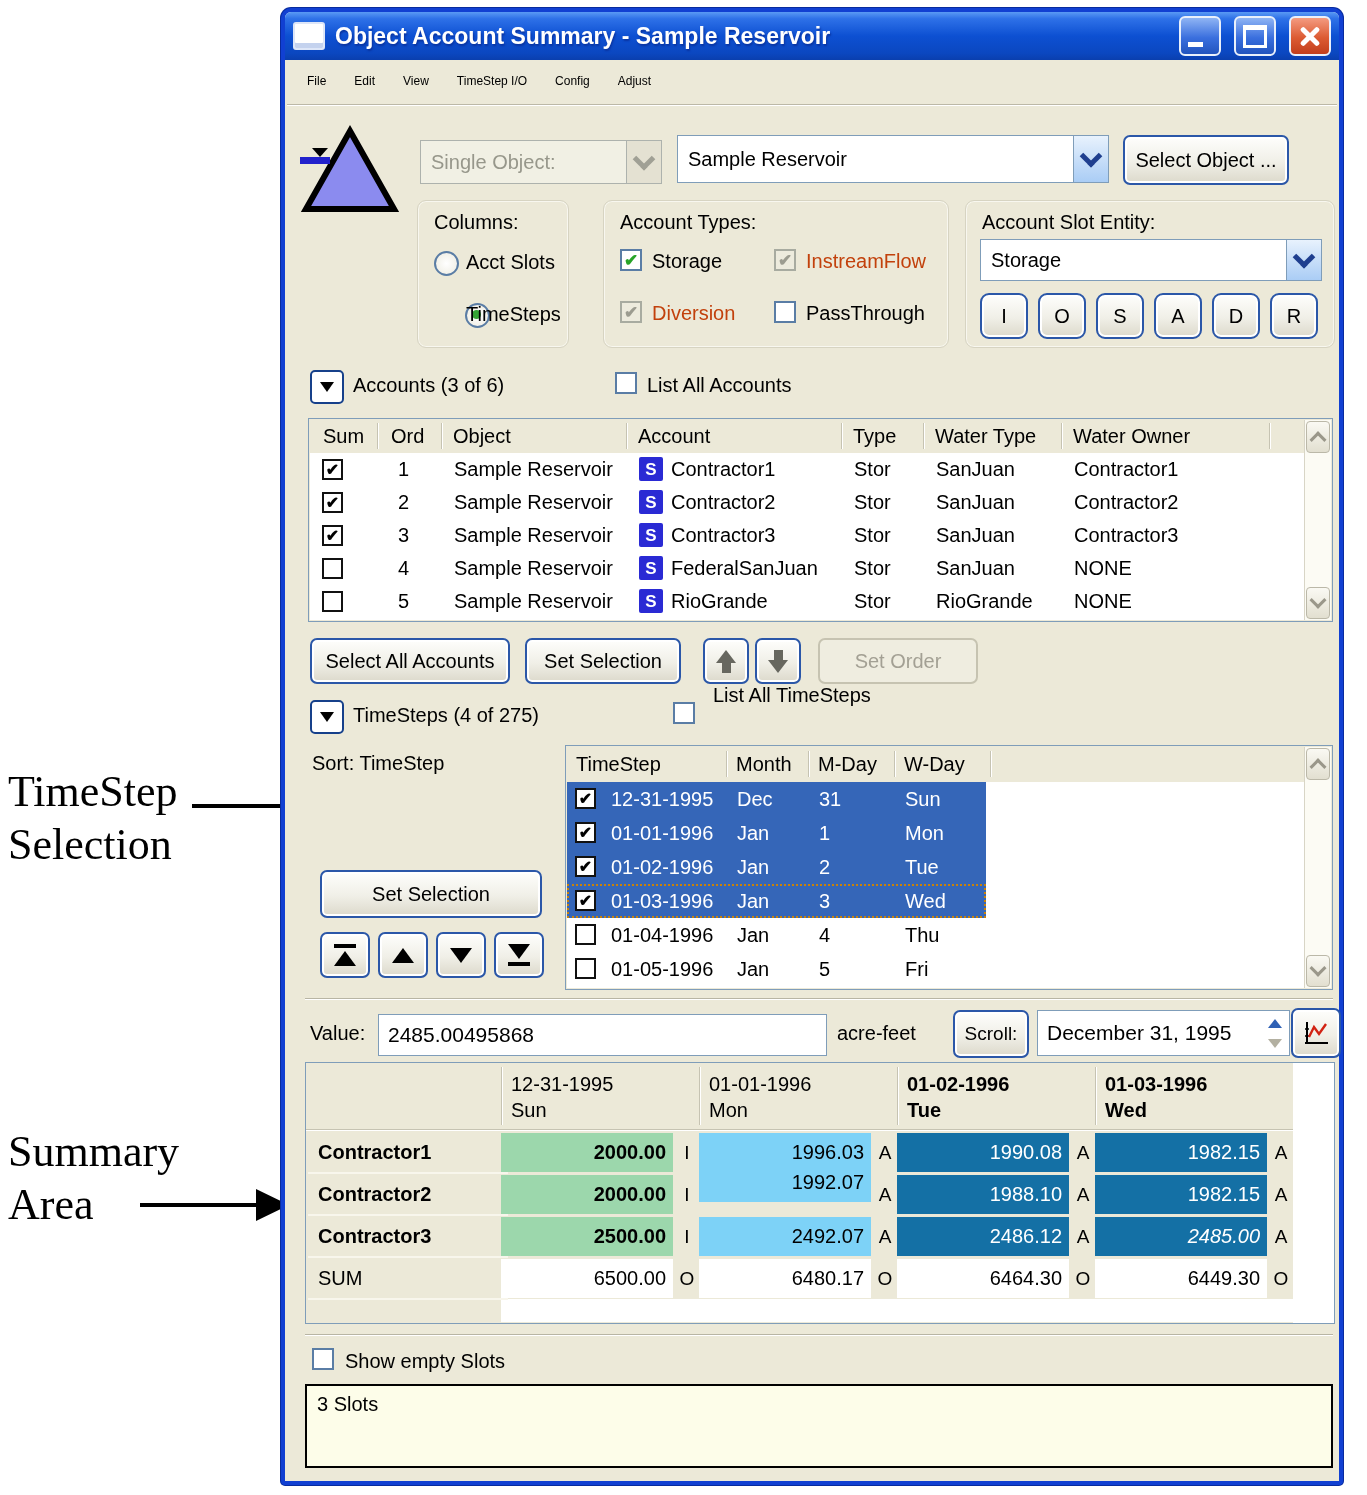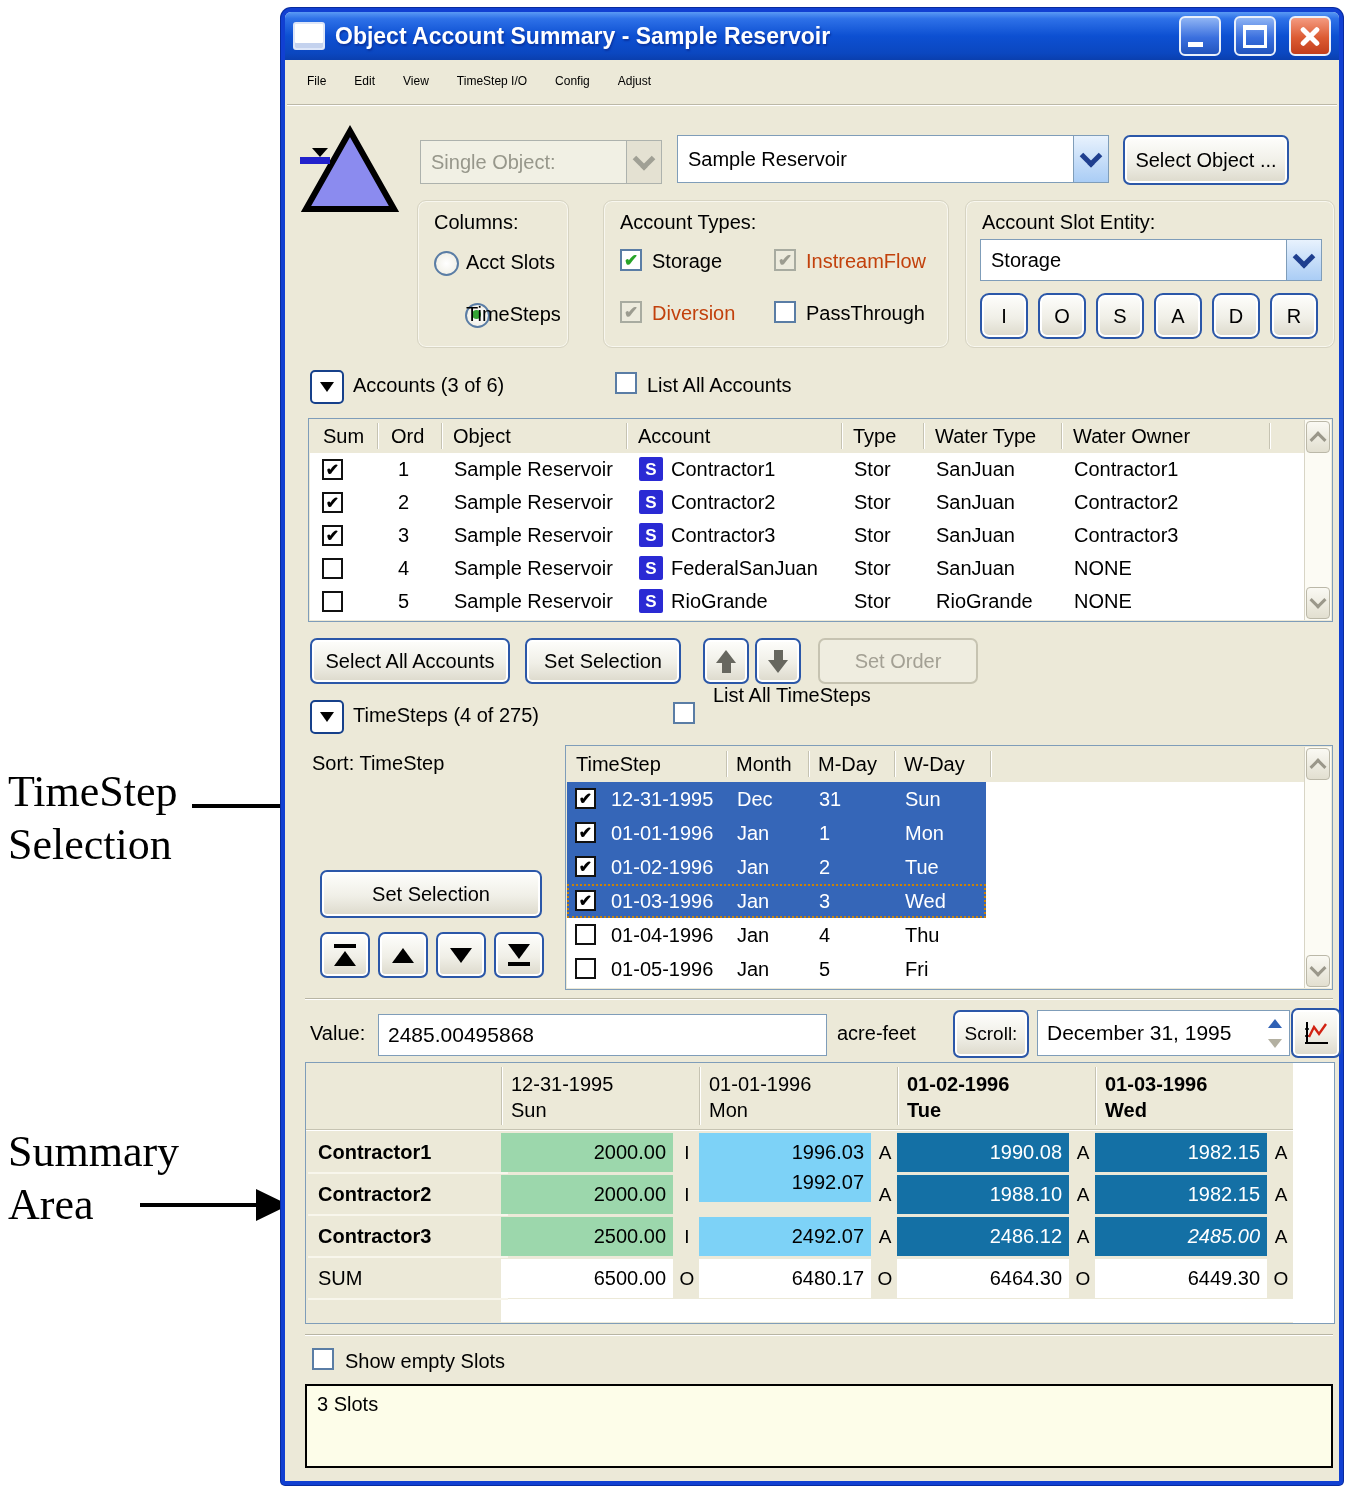--- a/index.html
+++ b/index.html
@@ -85,21 +85,21 @@
   .field{background:#FFF;border:1px solid #7F9DB9;display:flex;align-items:center;padding-left:9px;font-size:21px;}
   .spin-col{position:absolute;right:2px;top:2px;bottom:2px;width:24px;display:flex;flex-direction:column;}
   .spin-up,.spin-dn{flex:1;display:flex;align-items:center;justify-content:center;}
   .tri-spin-up{width:0;height:0;border-left:7px solid transparent;border-right:7px solid transparent;border-bottom:9px solid #2F61B5;}
   .tri-spin-dn{width:0;height:0;border-left:7px solid transparent;border-right:7px solid transparent;border-top:9px solid #B3B0A1;}
 
   
   .sum-label{position:absolute;left:2px;width:190px;height:39px;line-height:39px;padding-left:10px;background:#ECE9D8;border-bottom:2px solid #F8F6EC;white-space:nowrap;}
   .sum-cell{position:absolute;width:172px;height:39px;line-height:39px;text-align:right;padding-right:7px;box-sizing:border-box;font-size:20px;}
   .sum-flag{position:absolute;width:24px;height:39px;line-height:39px;text-align:center;font-size:19px;color:#000;}
-  .c-green{background:var(--cell_green,#9CD7AC);}
+  .c-green{background:var(--cell_green,#9CD7AC);font-weight:bold;}
   .c-lblue{background:var(--cell_light_blue,#7DD2F7);}
   .c-dblue{background:var(--cell_dark_blue,#1470A5);color:#FFF;}
   .c-white{background:#FFF;}
   .sum-hcell{position:absolute;top:8px;line-height:26px;white-space:nowrap;}
   .sum-vsep{position:absolute;top:4px;width:1px;height:58px;background:#C6C3B2;box-shadow:1px 0 0 #FFF;}
 
   .status-box{position:absolute;background:var(--status_bg,#FDFDE9);border:2px solid #000;}
   .groove{position:absolute;height:0;border-top:1px solid #B8B5A4;border-bottom:1px solid #FFF;}
   .lbl{white-space:nowrap;}
   .dis-txt{color:#c2410c;}

